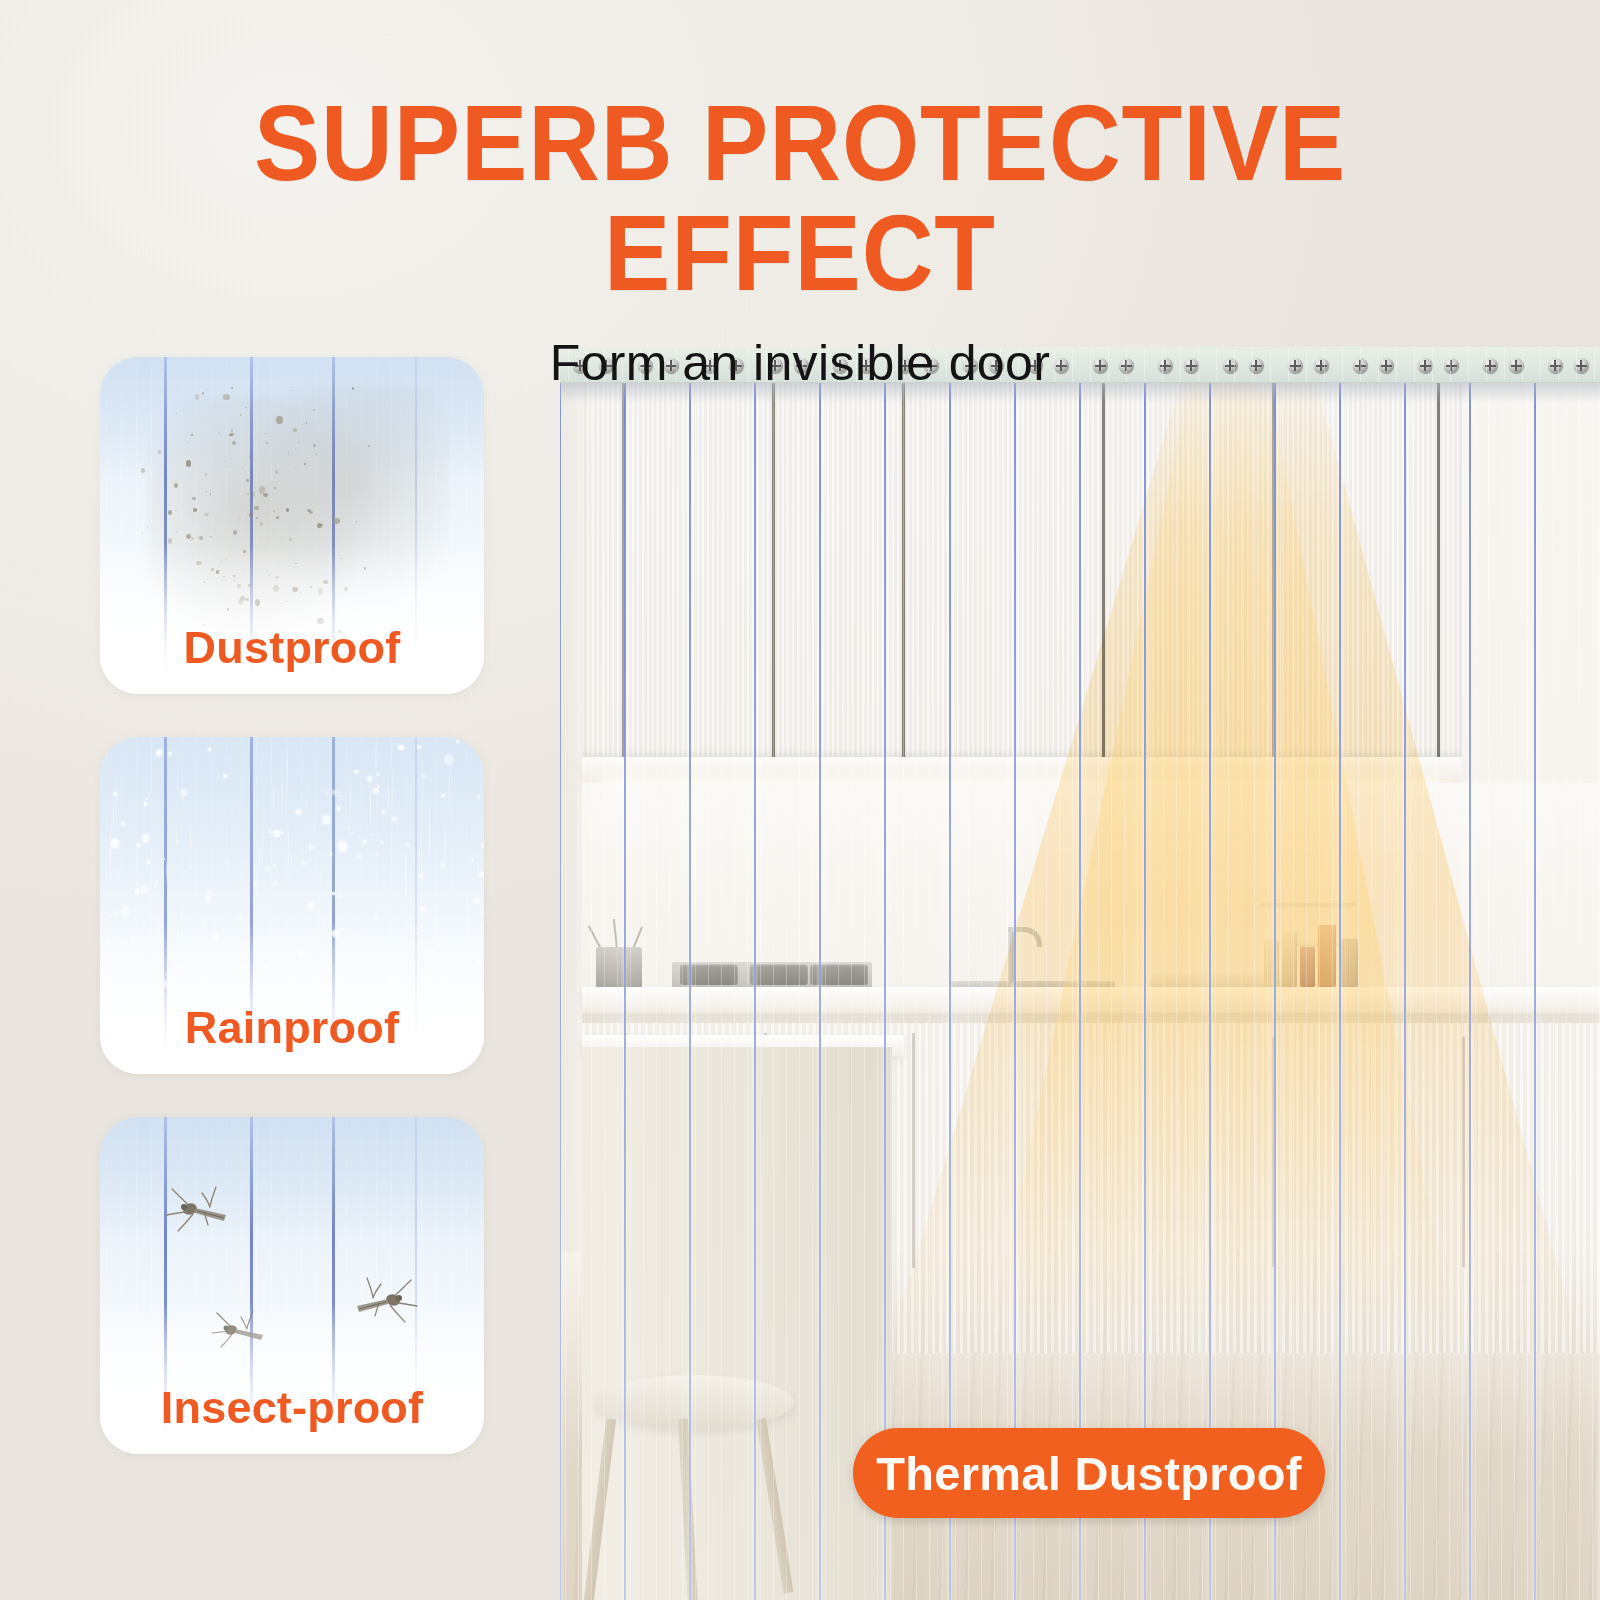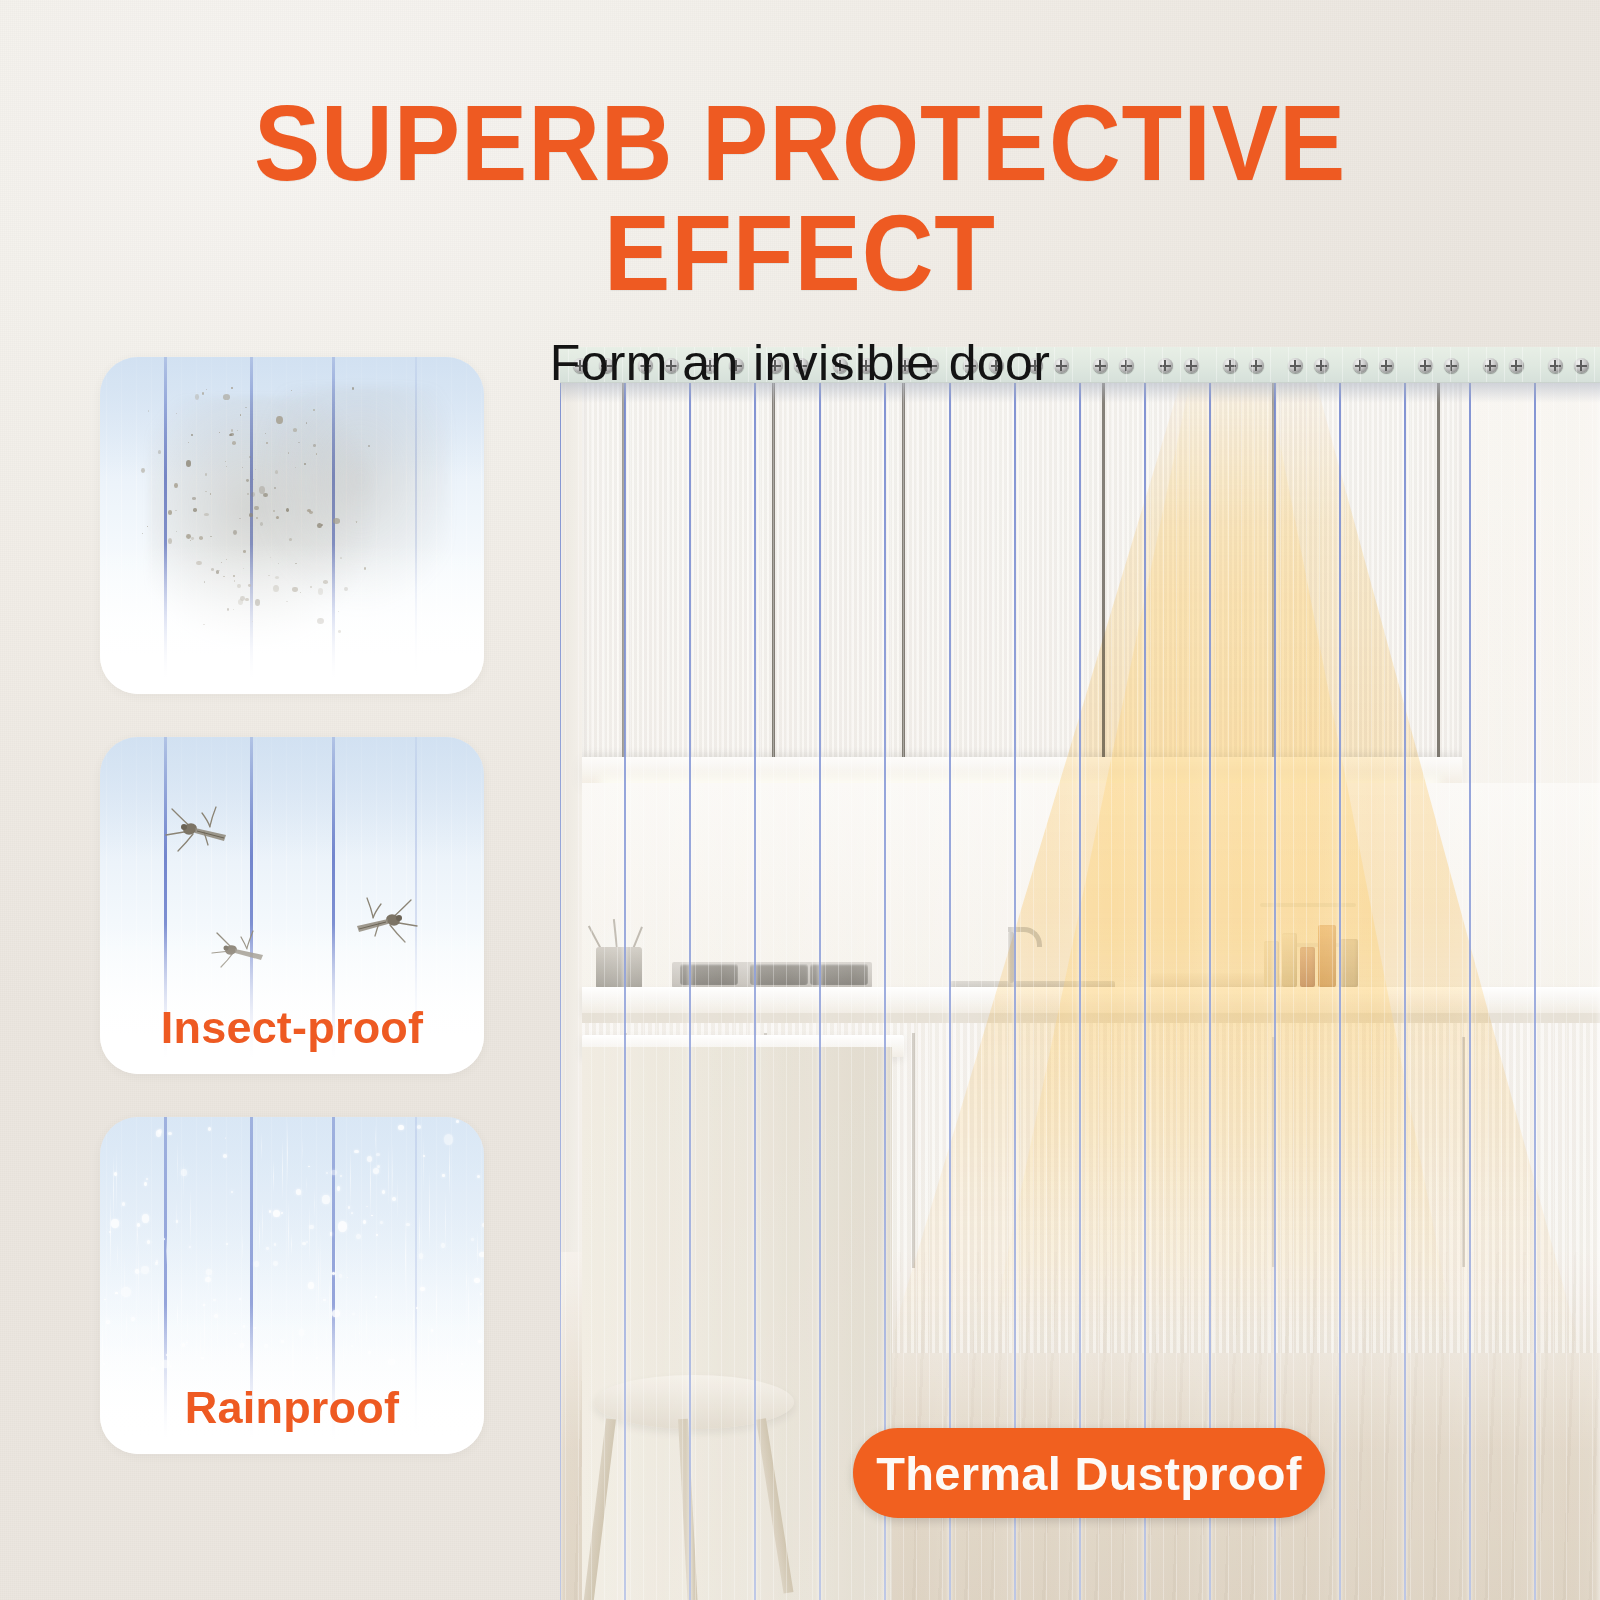--- a/index.html
+++ b/index.html
@@ -507,83 +507,21 @@
         <i style="left: 109.689px; top: 136.363px; width: 1.0088px; height: 1.29087px; opacity: 0.74; background: rgb(163, 155, 138);"></i>
         <i style="left: 122.506px; top: 36.8661px; width: 7.95551px; height: 6.48207px; opacity: 0.55; background: rgb(163, 155, 138);"></i>
         <i style="left: 130.391px; top: 76.2852px; width: 3.19354px; height: 2.29175px; opacity: 0.63; background: rgb(142, 135, 119);"></i>
         <i style="left: 118.328px; top: 212.742px; width: 1.85484px; height: 1.65954px; opacity: 0.31; background: rgb(142, 135, 119);"></i>
         <i style="left: 148.976px; top: 99.3707px; width: 1.67051px; height: 1.57471px; opacity: 0.39; background: rgb(142, 135, 119);"></i>
         <i style="left: 103.264px; top: 266.729px; width: 1.487px; height: 1.54009px; opacity: 0.65; background: rgb(163, 155, 138);"></i>
         <i style="left: 103.672px; top: 224.038px; width: 1.52178px; height: 1.81558px; opacity: 0.53; background: rgb(142, 135, 119);"></i>
         <i style="left: 217.313px; top: 261.313px; width: 6.55462px; height: 5.86595px; opacity: 0.53; background: rgb(142, 135, 119);"></i>
       </div>
     <div class="botfade"></div>
-  </div>
-
-  <div class="card">
-    <div class="strips">
-      <div class="sheen"></div>
-      <div class="strip-edge" style="left:64px;"></div>
-      <div class="strip-edge" style="left:150px;"></div>
-      <div class="strip-edge" style="left:232px;"></div>
-      <div class="strip-edge soft" style="left:315px;"></div>
-      <div class="topfade"></div>
-    </div>
-
-    <div class="mozzie" style="left:64px; top:64px;">
-      <svg width="74" height="62" viewBox="0 0 74 62">
-        <g stroke="#8b8475" stroke-width="1.3" fill="none" stroke-linecap="round">
-          <path d="M8 8 Q22 22 30 29"></path>
-            <path d="M2 34 Q14 32 26 30"></path>
-          <path d="M14 50 Q22 42 29 33"></path>
-            <path d="M38 12 Q44 20 46 26"></path>
-          <path d="M52 6 Q48 16 46 25"></path>
-            <path d="M44 44 Q42 37 40 31"></path>
-        </g>
-        <ellipse cx="26" cy="28" rx="7" ry="5.5" fill="#7c7465" transform="rotate(-18 26 28)"></ellipse>
-        <path d="M31 27 L62 34 L60 40 L31 32 Z" fill="#8d8678" opacity=".85"></path>
-        <path d="M33 30 L60 37" stroke="#6b6456" stroke-width="1"></path>
-        <circle cx="20" cy="26" r="3" fill="#6b6355"></circle>
-      </svg>
-    </div>
-
-    <div class="mozzie" style="left:111px; top:190px;">
-      <svg width="62" height="52" viewBox="0 0 62 52">
-        <g stroke="#8b8475" stroke-width="1.2" fill="none" stroke-linecap="round">
-          <path d="M6 6 Q16 16 22 22"></path>
-            <path d="M1 26 Q10 25 20 24"></path>
-          <path d="M10 40 Q17 33 22 26"></path>
-            <path d="M30 10 Q34 17 36 22"></path>
-          <path d="M42 4 Q38 14 36 21"></path>
-        </g>
-        <ellipse cx="20" cy="23" rx="6" ry="4.6" fill="#7c7465" transform="rotate(-15 20 23)"></ellipse>
-        <path d="M24 22 L52 28 L50 33 L24 26 Z" fill="#8d8678" opacity=".85"></path>
-        <circle cx="15" cy="21" r="2.5" fill="#6b6355"></circle>
-      </svg>
-    </div>
-
-    <div class="mozzie" style="left:245px; top:155px;">
-      <svg width="74" height="62" viewBox="0 0 74 62">
-        <g stroke="#8b8475" stroke-width="1.3" fill="none" stroke-linecap="round">
-          <path d="M66 8 Q52 22 44 29"></path>
-            <path d="M72 34 Q60 32 48 30"></path>
-          <path d="M60 50 Q52 42 45 33"></path>
-            <path d="M36 12 Q30 20 28 26"></path>
-          <path d="M22 6 Q26 16 28 25"></path>
-            <path d="M30 44 Q32 37 34 31"></path>
-        </g>
-        <ellipse cx="48" cy="28" rx="7" ry="5.5" fill="#7c7465" transform="rotate(18 48 28)"></ellipse>
-        <path d="M43 27 L12 34 L14 40 L43 32 Z" fill="#8d8678" opacity=".85"></path>
-        <path d="M41 30 L14 37" stroke="#6b6456" stroke-width="1"></path>
-        <circle cx="54" cy="26" r="3" fill="#6b6355"></circle>
-      </svg>
-    </div>
-
-    <div class="botfade"></div>
-    <div class="card-label">Insect-proof</div>
+    <div class="card-label">Dustproof</div>
   </div>
 
   <div class="card">
     <div class="strips">
       <div class="sheen"></div>
       <div class="strip-edge" style="left:64px;"></div>
       <div class="strip-edge" style="left:150px;"></div>
       <div class="strip-edge" style="left:232px;"></div>
       <div class="strip-edge soft" style="left:315px;"></div>
       <div class="tintwrap"></div>
@@ -777,20 +715,83 @@
         <div class="streak" style="left: 219.58px; top: 110.933px; height: 82.7689px; opacity: 0.28;"></div>
         <div class="streak" style="left: 172.571px; top: 43.3368px; height: 33.0429px; opacity: 0.59;"></div>
         <div class="streak" style="left: 376.9px; top: 112.75px; height: 38.0153px; opacity: 0.55;"></div>
         <div class="streak" style="left: 288.468px; top: 26.5145px; height: 63.8159px; opacity: 0.43;"></div>
         <div class="streak" style="left: 312.705px; top: 184.965px; height: 38.2274px; opacity: 0.68;"></div>
         <div class="streak" style="left: 81.2186px; top: 146.987px; height: 63.1907px; opacity: 0.35;"></div>
       </div>
     <div class="botfade"></div>
     <div class="card-label">Rainproof</div>
   </div>
+
+  <div class="card">
+    <div class="strips">
+      <div class="sheen"></div>
+      <div class="strip-edge" style="left:64px;"></div>
+      <div class="strip-edge" style="left:150px;"></div>
+      <div class="strip-edge" style="left:232px;"></div>
+      <div class="strip-edge soft" style="left:315px;"></div>
+      <div class="topfade"></div>
+    </div>
+
+    <div class="mozzie" style="left:64px; top:64px;">
+      <svg width="74" height="62" viewBox="0 0 74 62">
+        <g stroke="#8b8475" stroke-width="1.3" fill="none" stroke-linecap="round">
+          <path d="M8 8 Q22 22 30 29"></path>
+            <path d="M2 34 Q14 32 26 30"></path>
+          <path d="M14 50 Q22 42 29 33"></path>
+            <path d="M38 12 Q44 20 46 26"></path>
+          <path d="M52 6 Q48 16 46 25"></path>
+            <path d="M44 44 Q42 37 40 31"></path>
+        </g>
+        <ellipse cx="26" cy="28" rx="7" ry="5.5" fill="#7c7465" transform="rotate(-18 26 28)"></ellipse>
+        <path d="M31 27 L62 34 L60 40 L31 32 Z" fill="#8d8678" opacity=".85"></path>
+        <path d="M33 30 L60 37" stroke="#6b6456" stroke-width="1"></path>
+        <circle cx="20" cy="26" r="3" fill="#6b6355"></circle>
+      </svg>
+    </div>
+
+    <div class="mozzie" style="left:111px; top:190px;">
+      <svg width="62" height="52" viewBox="0 0 62 52">
+        <g stroke="#8b8475" stroke-width="1.2" fill="none" stroke-linecap="round">
+          <path d="M6 6 Q16 16 22 22"></path>
+            <path d="M1 26 Q10 25 20 24"></path>
+          <path d="M10 40 Q17 33 22 26"></path>
+            <path d="M30 10 Q34 17 36 22"></path>
+          <path d="M42 4 Q38 14 36 21"></path>
+        </g>
+        <ellipse cx="20" cy="23" rx="6" ry="4.6" fill="#7c7465" transform="rotate(-15 20 23)"></ellipse>
+        <path d="M24 22 L52 28 L50 33 L24 26 Z" fill="#8d8678" opacity=".85"></path>
+        <circle cx="15" cy="21" r="2.5" fill="#6b6355"></circle>
+      </svg>
+    </div>
+
+    <div class="mozzie" style="left:245px; top:155px;">
+      <svg width="74" height="62" viewBox="0 0 74 62">
+        <g stroke="#8b8475" stroke-width="1.3" fill="none" stroke-linecap="round">
+          <path d="M66 8 Q52 22 44 29"></path>
+            <path d="M72 34 Q60 32 48 30"></path>
+          <path d="M60 50 Q52 42 45 33"></path>
+            <path d="M36 12 Q30 20 28 26"></path>
+          <path d="M22 6 Q26 16 28 25"></path>
+            <path d="M30 44 Q32 37 34 31"></path>
+        </g>
+        <ellipse cx="48" cy="28" rx="7" ry="5.5" fill="#7c7465" transform="rotate(18 48 28)"></ellipse>
+        <path d="M43 27 L12 34 L14 40 L43 32 Z" fill="#8d8678" opacity=".85"></path>
+        <path d="M41 30 L14 37" stroke="#6b6456" stroke-width="1"></path>
+        <circle cx="54" cy="26" r="3" fill="#6b6355"></circle>
+      </svg>
+    </div>
+
+    <div class="botfade"></div>
+    <div class="card-label">Insect-proof</div>
+  </div>
 </div>
 
 <div class="scene">
   <div class="roomwrap">
 
     <div class="wall"></div>
     <div class="wall-left"></div>
     <div class="floor"></div>
     <div class="floorshine"></div>
 

